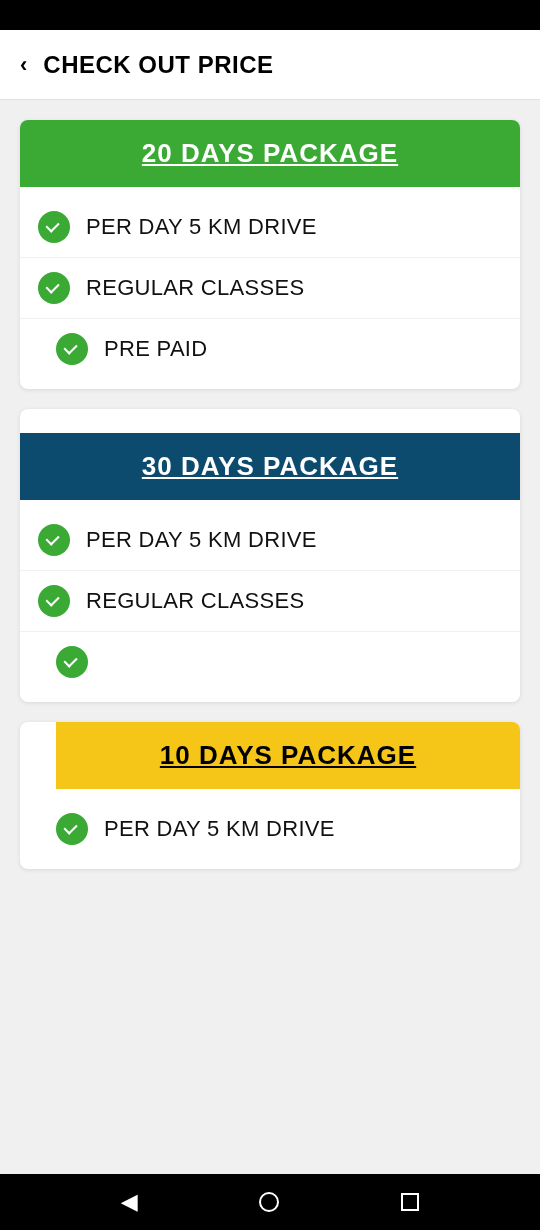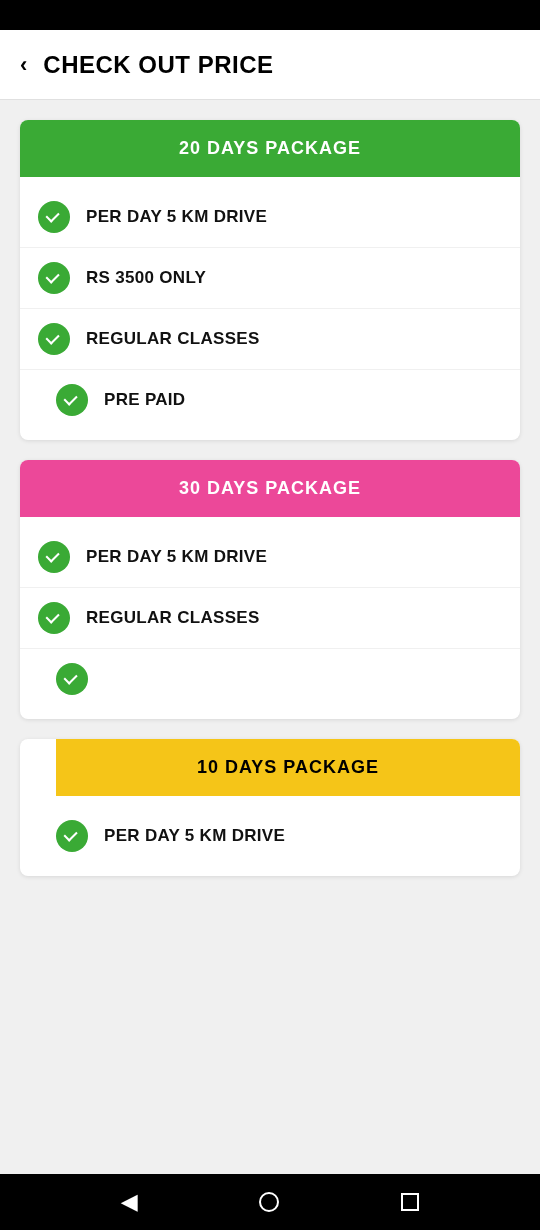--- a/index.html
+++ b/index.html
@@ -56,31 +56,33 @@
       box-shadow: 0 1px 4px rgba(0,0,0,0.1);
     }
     .package-header {
       padding: 18px 20px;
       text-align: center;
     }
     .package-header.green {
       background: #3aaa35;
     }
     .package-header.red {
-      background: #ec4899;
+      background: #0c4a6e;
+      margin-top: 24px;
     }
     .package-header.yellow {
       background: #f5c518;
       margin-left: 36px;
     }
     .package-header-text {
       color: #fff;
-      font-size: 18px;
+      font-size: 26px;
       font-weight: 800;
       letter-spacing: 1px;
+      text-decoration: underline;
     }
     .package-header.yellow .package-header-text {
       color: #000;
     }
     .package-features {
       padding: 10px 0;
     }
     .feature-item {
       display: flex;
       align-items: center;
@@ -105,22 +107,22 @@
     .check-icon::after {
       content: '';
       display: block;
       width: 10px;
       height: 6px;
       border-left: 2.5px solid #fff;
       border-bottom: 2.5px solid #fff;
       transform: rotate(-45deg) translateY(-2px);
     }
     .feature-text {
-      font-size: 17px;
-      font-weight: 700;
+      font-size: 22px;
+      font-weight: 400;
       color: #111;
       letter-spacing: 0.3px;
     }
     .bottom-nav {
       background: #000;
       height: 56px;
       display: flex;
       align-items: center;
       justify-content: space-around;
       padding: 0 60px;
@@ -157,24 +159,20 @@
       <div class="package-header green">
         <div class="package-header-text">20 DAYS PACKAGE</div>
       </div>
       <div class="package-features">
         <div class="feature-item">
           <div class="check-icon"></div>
           <span class="feature-text">PER DAY 5 KM DRIVE</span>
         </div>
         <div class="feature-item">
           <div class="check-icon"></div>
-          <span class="feature-text">RS 3500 ONLY</span>
-        </div>
-        <div class="feature-item">
-          <div class="check-icon"></div>
           <span class="feature-text">REGULAR CLASSES</span>
         </div>
         <div class="feature-item">
           <div class="check-icon"></div>
           <span class="feature-text">PRE PAID</span>
         </div>
       </div>
     </div>
     <div class="package-card">
       <div class="package-header red">

